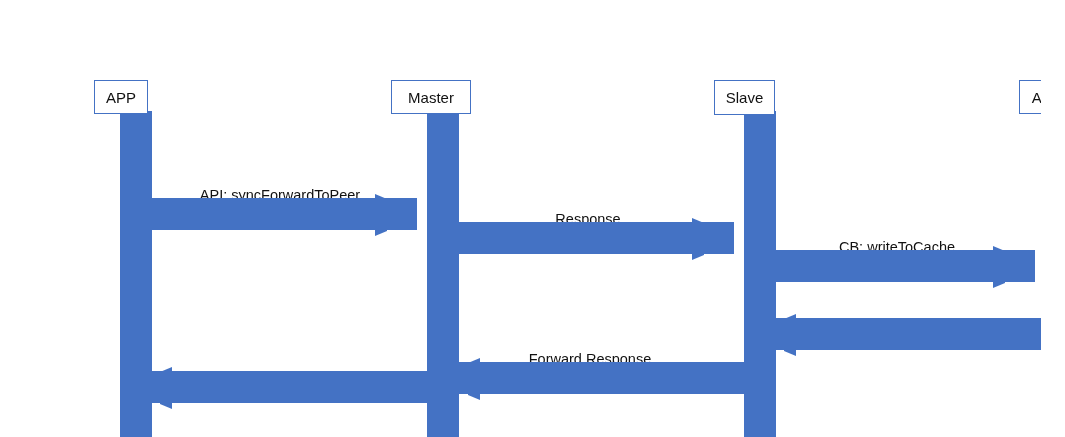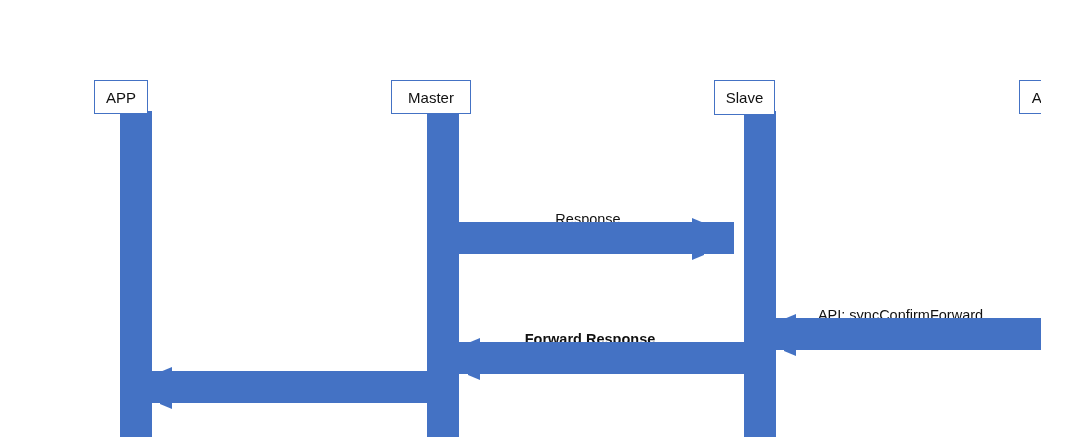--- a/index.html
+++ b/index.html
@@ -81,35 +81,44 @@
   </div>
   <div class="actor-box" style="left:971px; top:32px; width:52px; height:31px;">
     <span>App</span>
   </div>
 
   <div class="lifeline" style="left:72px;"></div>
   <div class="lifeline" style="left:379px;"></div>
   <div class="lifeline" style="left:696px;"></div>
   <div class="lifeline" style="left:996px;"></div>
 
+  <div class="message" style="left:81px; top:118px; width:294px;">
+    <div class="msg-label">API: syncForwardToPeer</div>
+    <div class="msg-line to-right"></div>
+    <div class="arrowhead right"></div>
+  </div>
 
   <div class="message" style="left:380px; top:142px; width:312px;">
     <div class="msg-label">Response</div>
     <div class="msg-line to-right"></div>
     <div class="arrowhead right"></div>
   </div>
 
+  <div class="message" style="left:697px; top:170px; width:296px;">
+    <div class="msg-label">CB: writeToCache</div>
+    <div class="msg-line to-right"></div>
+    <div class="arrowhead right"></div>
+  </div>
 
   <div class="message" style="left:700px; top:238px; width:297px;">
-    <div class="msg-label">API: syncConfirmForward</div>
     <div class="msg-line to-left"></div>
     <div class="arrowhead left"></div>
   </div>
 
-  <div class="message" style="left:384px; top:262px; width:308px;font-weight:bold;">
+  <div class="message" style="left:384px; top:282px; width:308px;">
     <div class="msg-label">Forward Response</div>
     <div class="msg-line to-left"></div>
     <div class="arrowhead left"></div>
   </div>
 
   <div class="message" style="left:76px; top:291px; width:300px;">
     <div class="msg-line to-left"></div>
     <div class="arrowhead left"></div>
   </div>
 

